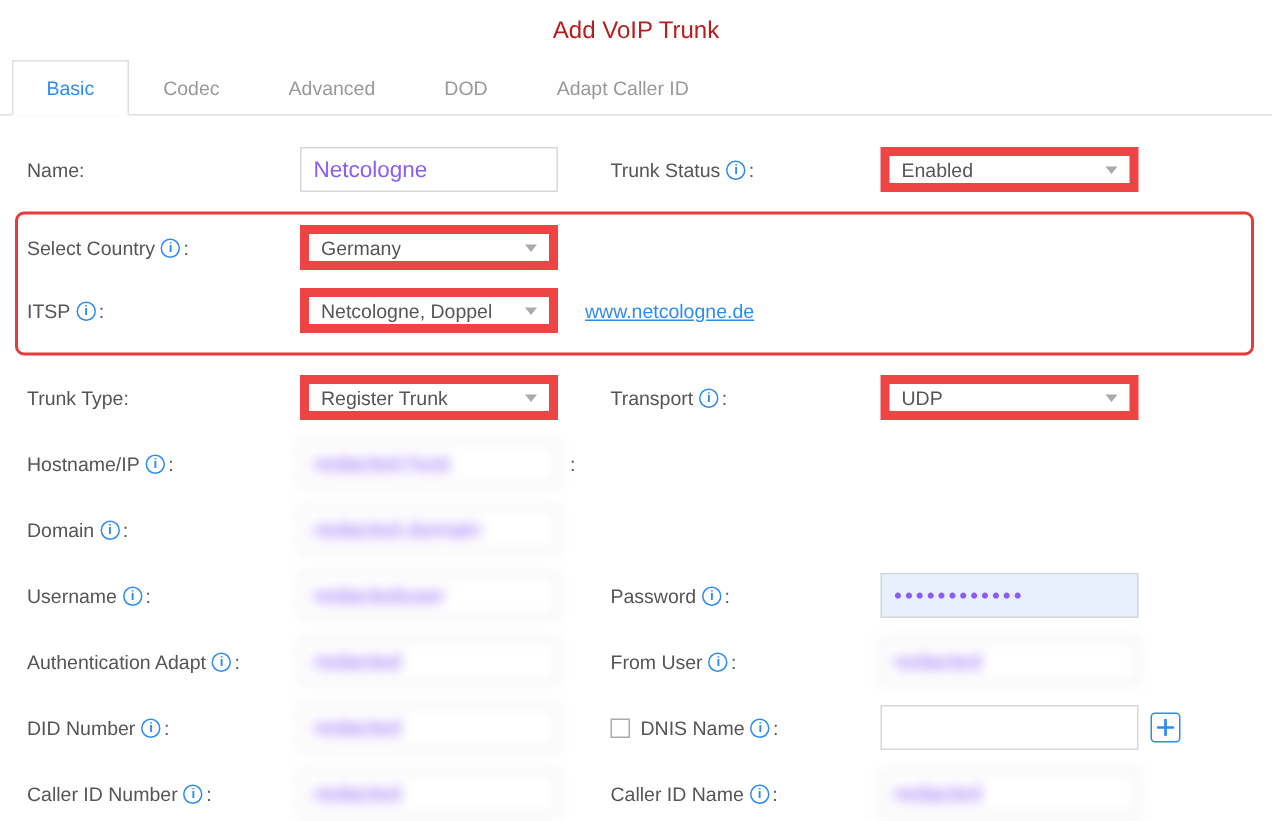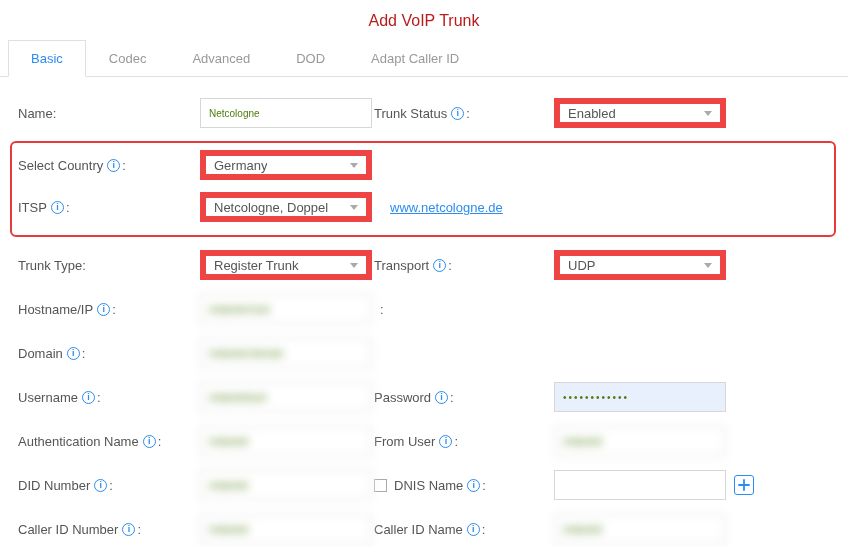--- a/index.html
+++ b/index.html
@@ -54,41 +54,41 @@
       display: flex;
       align-items: center;
       gap: 2px;
     }
     .input-col {
       width: 172px;
       position: relative;
     }
     .label-col2 {
       width: 180px;
-      margin-left: 2px;
+      margin-left: 35px;
       display: flex;
       align-items: center;
       gap: 2px;
     }
     .input-col2 {
       width: 172px;
       position: relative;
     }
     .extra-col {
       margin-left: 8px;
       display: flex;
       align-items: center;
     }
     input[type="text"], input[type="password"] {
       width: 100%;
       height: 30px;
       padding: 0 8px;
       border: 1px solid #d7d7d7;
-      font-size: 10px;
-      color: #4d7c0f;
+      font-size: 15px;
+      color: #8b5cf6;
     }
     .select-box {
       width: 100%;
       height: 30px;
       border: 6px solid #ef4444;
       display: flex;
       align-items: center;
       justify-content: space-between;
       padding: 0 8px;
       background: #fff;
@@ -297,21 +297,21 @@
       <span class="info-icon">i</span>
       <span>:</span>
     </div>
     <div class="input-col2">
       <input type="text" class="password-filled" value="••••••••••••" style="">
     </div>
   </div>
 
   <div class="row">
     <div class="label-col">
-      <span>Authentication Name</span>
+      <span>Authentication Adapt</span>
       <span class="info-icon">i</span>
       <span>:</span>
     </div>
     <div class="input-col">
       <input type="text" class="blurred" value="redacted" style="">
     </div>
     <div class="label-col2">
       <span>From User</span>
       <span class="info-icon">i</span>
       <span>:</span>

